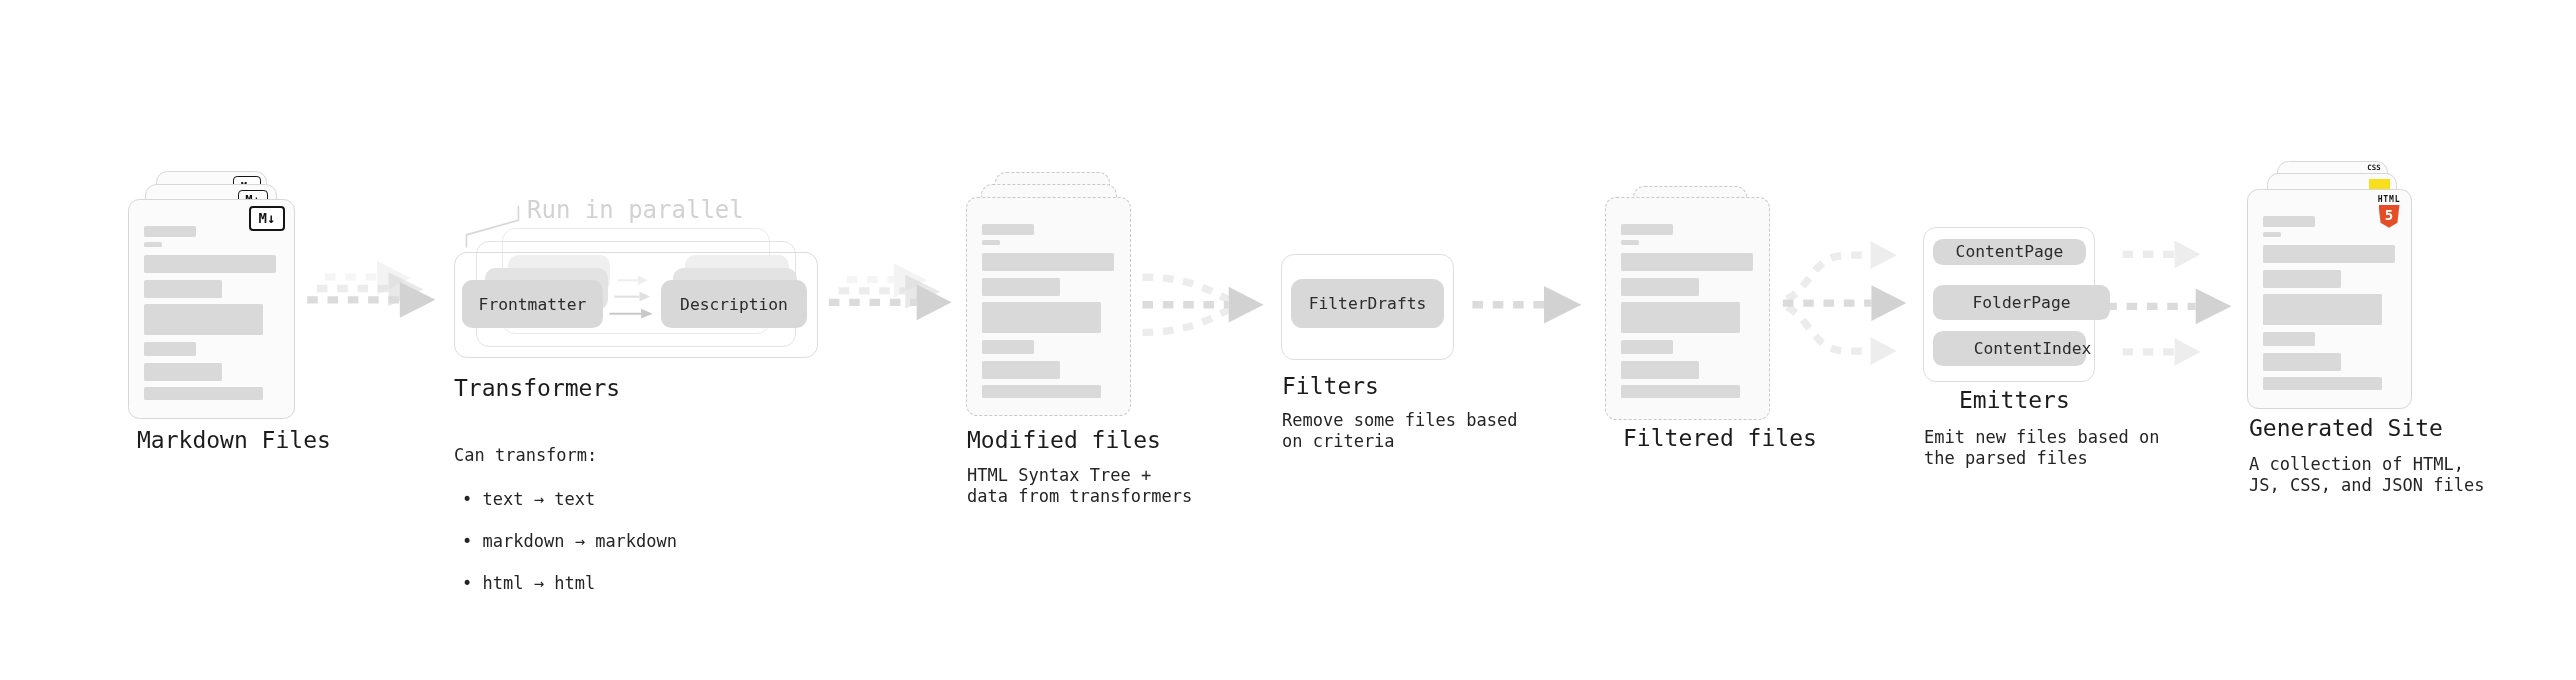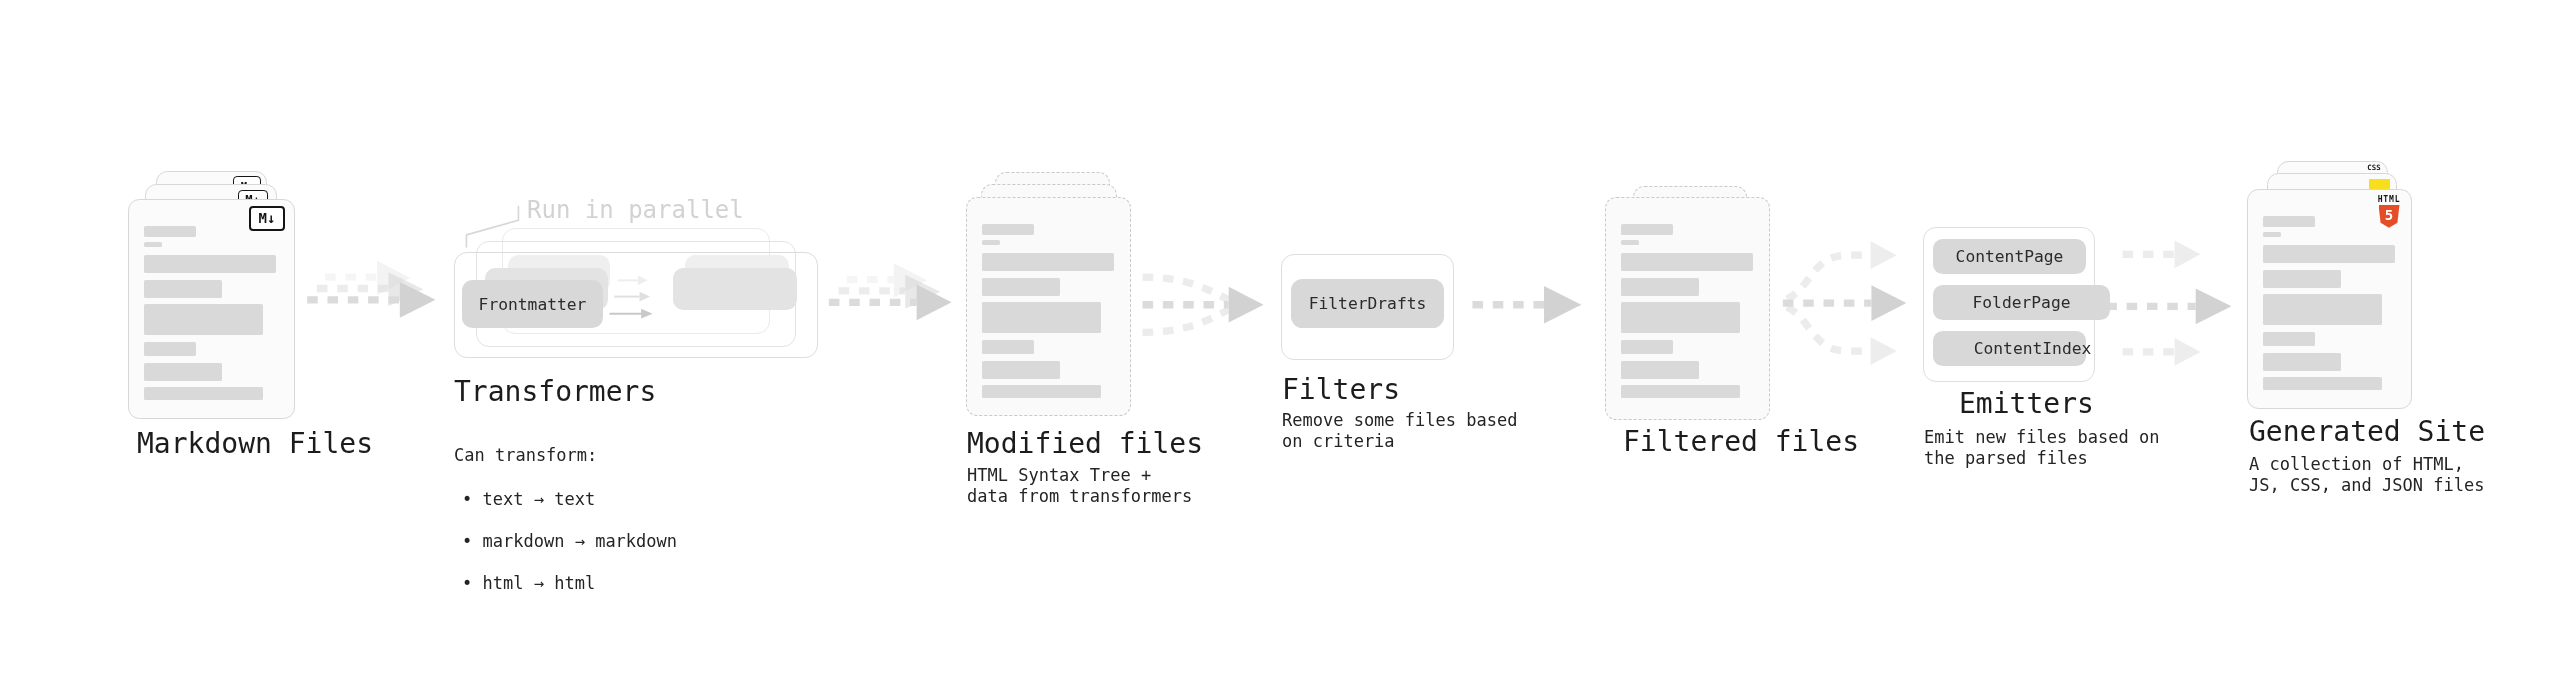--- a/index.html
+++ b/index.html
@@ -40,21 +40,21 @@
   
   .pill{position:absolute;background:#d8d8d8;border-radius:10.6px;display:flex;align-items:center;
         justify-content:center;font-size:16.3px;color:#2b2b2b;box-sizing:border-box;}
   .pill.ghost-mid{background:#e3e3e3;}
   .pill.ghost-back{background:#efefef;}
 
   
   .gbox{position:absolute;border:1.6px solid #dedede;border-radius:13px;background:#ffffff;box-sizing:border-box;}
 
   
-  .sec-title{position:absolute;font-size:28px;color:#1c1c1c;white-space:nowrap;}
+  .sec-title{position:absolute;font-size:23px;color:#1c1c1c;white-space:nowrap;}
   .sec-body{position:absolute;font-size:17px;line-height:21px;color:#242424;white-space:pre-line;}
   .bullet-line{padding-left:8.1px;}
   .note{position:absolute;font-size:24px;color:#d2d2d2;white-space:nowrap;}
 </style>
 </head>
 <body>
 
 <div id="canvas">
 
   <svg class="layer" width="2576" height="681" viewBox="0 0 3170 838">
@@ -153,20 +153,21 @@
     </g>
     <g opacity="0.55">
       <line x1="756" y1="365" x2="787" y2="365" stroke="#c8c8c8" stroke-width="2.5"></line>
       <polygon points="787,359 787,371 800,365" fill="#c8c8c8"></polygon>
     </g>
     <line x1="750" y1="386" x2="789" y2="386" stroke="#c8c8c8" stroke-width="2.5"></line>
     <polygon points="789,380 789,392 803,386" fill="#c8c8c8"></polygon>
   </svg>
 
   <div class="pill" style="left:462px;top:280px;width:141px;height:48px;">Frontmatter</div>
+  <div class="pill" style="left:661px;top:280px;width:146px;height:48px;">Description</div>
 
   <div class="note" style="left:527px;top:196px;">Run in parallel</div>
 
   <div class="sec-title" style="left:454px;top:375px;">Transformers</div>
   <div class="sec-body" style="left:454px;top:413px;">
     <div style="margin-bottom:2.4px;margin-top:11px;">Can transform:</div>
     <div class="bullet-line">• text → text</div>
     <div class="bullet-line">• markdown → markdown</div>
     <div class="bullet-line">• html → html</div>
   </div>
@@ -201,21 +202,21 @@
       <div class="bar" style="left: 15.4px; top: 55px; width: 132px; height: 18px;"></div>
       <div class="bar" style="left: 15.4px; top: 80px; width: 78px; height: 18px;"></div>
       <div class="bar" style="left: 15.4px; top: 104px; width: 119px; height: 31px;"></div>
       <div class="bar" style="left: 15.4px; top: 142px; width: 52px; height: 14px;"></div>
       <div class="bar" style="left: 15.4px; top: 163px; width: 78px; height: 18px;"></div>
       <div class="bar" style="left: 15.4px; top: 187px; width: 119px; height: 13px;"></div>
     </div>
   <div class="sec-title" style="left:1607px;top:425px;margin-left:16px;">Filtered files</div>
 
   <div class="gbox" style="left:1923px;top:227px;width:172px;height:155px;">
-    <div class="pill" style="left:9px;top:10.6px;width:153px;height:35px;border-radius:9.8px;">ContentPage</div>
+    <div class="pill" style="left:9px;top:10.6px;width:153px;height:26px;border-radius:9.8px;">ContentPage</div>
     <div class="pill" style="left:9px;top:57px;width:177px;height:35px;border-radius:9.8px;">FolderPage</div>
     <div class="pill" style="left:9px;top:103px;width:153px;height:35px;border-radius:9.8px;padding-left:46px;">ContentIndex</div>
   </div>
   <div class="sec-title" style="left:1924px;top:387px;margin-left:35px;">Emitters</div>
   <div class="sec-body" style="left:1924px;top:427px;">Emit new files based on
 the parsed files</div>
 
   <div class="card" style="left:2277px;top:161px;width:111px;height:219px;">
     <div class="css-badge">CSS</div>
   </div>

